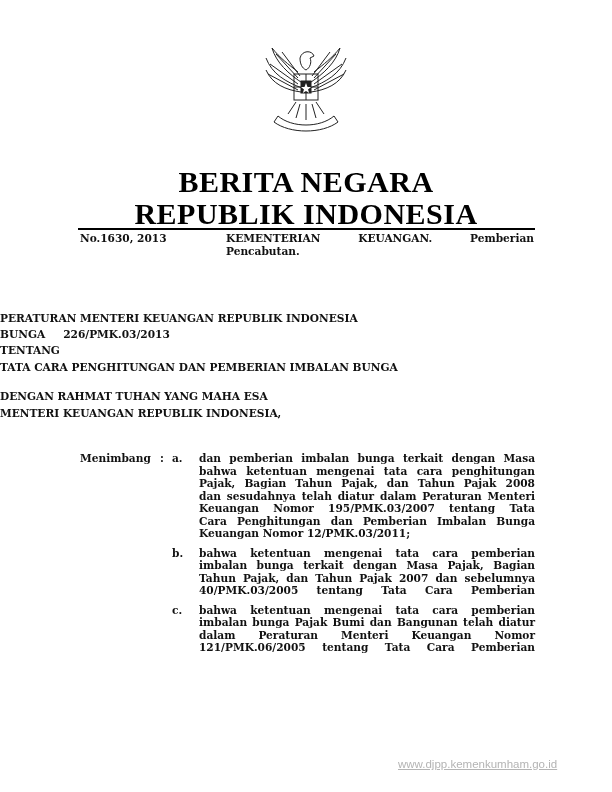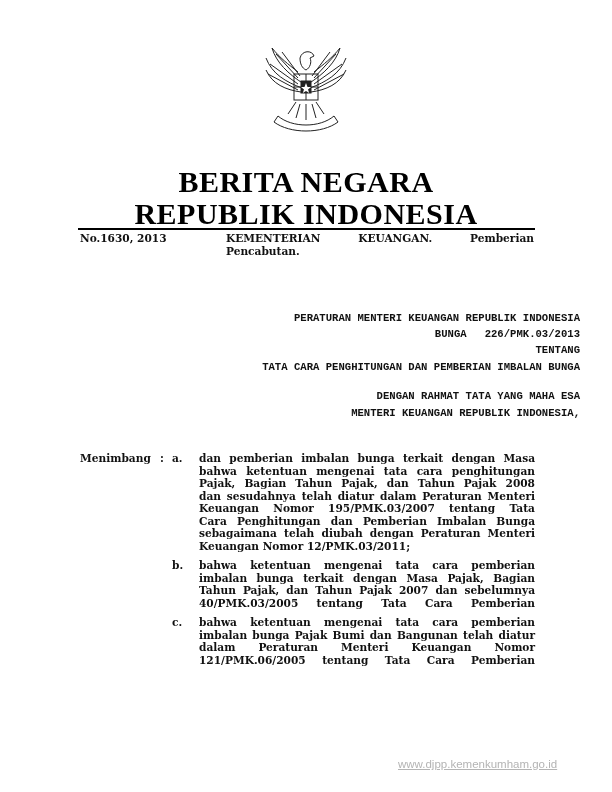--- a/index.html
+++ b/index.html
@@ -6,21 +6,21 @@
   body { width: 612px; height: 792px; position: relative; overflow: hidden; font-family: "DejaVu Serif", "Liberation Serif", serif; color: #111; }
   .emblem { position: absolute; left: 258px; top: 44px; width: 96px; height: 96px; }
   .title { position: absolute; left: 0; width: 612px; text-align: center; font-family: "Liberation Serif", serif; font-weight: bold; color: #000; }
   .title.l1 { top: 165px; font-size: 30px; letter-spacing: 0.5px; }
   .title.l2 { top: 197px; font-size: 30px; letter-spacing: 0.5px; text-align: center; }
   .rule { position: absolute; left: 78px; top: 228px; width: 457px; height: 2px; background: #000; }
   .small { font-size: 10.6px; font-weight: bold; line-height: 12.5px; }
   .no { position: absolute; left: 80px; top: 232px; }
   .subject { position: absolute; left: 226px; top: 232px; width: 308px; text-align: justify; text-align-last: left; }
   .subject .just { text-align: justify; text-align-last: justify; display: block; }
-  .center { position: absolute; left: 0; width: 580px; text-align: right; font-family: Liberation Mono, monospace; }
+  .center { position: absolute; left: 0; width: 580px; text-align: left; }
   .c1 { top: 312px; } .c2 { top: 328px; } .c3 { top: 344px; } .c4 { top: 361px; }
   .c5 { top: 390px; } .c6 { top: 407px; }
   .nomor-gap { display: inline-block; width: 18px; }
   .considering { position: absolute; left: 80px; top: 452px; width: 455px; }
   .row { position: relative; margin-bottom: 7px; }
   .lbl { position: absolute; left: 0; top: 0; }
   .colon { position: absolute; left: 80px; top: 0; }
   .letter { position: absolute; left: 92px; top: 0; }
   .body-text { margin-left: 119px; text-align: justify; }
   .body-text .ln { display: block; text-align: justify; text-align-last: justify; }
@@ -65,36 +65,35 @@
   <span class="just">KEMENTERIAN KEUANGAN. Pemberian</span>
   <span style="display:block">Pencabutan.</span>
 </div>
 
 <div class="center small c1">PERATURAN MENTERI KEUANGAN REPUBLIK INDONESIA</div>
 <div class="center small c2">
   <span>BUNGA</span><span class="nomor-gap"></span><span>226/PMK.03/2013</span>
 </div>
 <div class="center small c3">TENTANG</div>
 <div class="center small c4">TATA CARA PENGHITUNGAN DAN PEMBERIAN IMBALAN BUNGA</div>
-<div class="center small c5">DENGAN RAHMAT TATA YANG MAHA ESA</div>
+<div class="center small c5">DENGAN RAHMAT TUHAN YANG MAHA ESA</div>
 <div class="center small c6">MENTERI KEUANGAN REPUBLIK INDONESIA,</div>
 
 <div class="considering small">
   <div class="row">
     <span class="lbl">Menimbang</span>
     <span class="colon">:</span>
     <span class="letter">a.</span>
     <div class="body-text">
       <span class="ln">dan pemberian imbalan bunga terkait dengan Masa</span>
       <span class="ln">bahwa ketentuan mengenai tata cara penghitungan</span>
       <span class="ln">Pajak, Bagian Tahun Pajak, dan Tahun Pajak 2008</span>
       <span class="ln">dan sesudahnya telah diatur dalam Peraturan Menteri</span>
       <span class="ln">Keuangan Nomor 195/PMK.03/2007 tentang Tata</span>
       <span class="ln">Cara Penghitungan dan Pemberian Imbalan Bunga</span>
-      <span class="ln">sebagaimana telah diubah dengan Peraturan Menteri</span>
       <span class="ln last">Keuangan Nomor 12/PMK.03/2011;</span>
     </div>
   </div>
   <div class="row">
     <span class="letter">b.</span>
     <div class="body-text">
       <span class="ln">bahwa ketentuan mengenai tata cara pemberian</span>
       <span class="ln">imbalan bunga terkait dengan Masa Pajak, Bagian</span>
       <span class="ln">Tahun Pajak, dan Tahun Pajak 2007 dan sebelumnya</span>
       <span class="ln">40/PMK.03/2005 tentang Tata Cara Pemberian</span>

